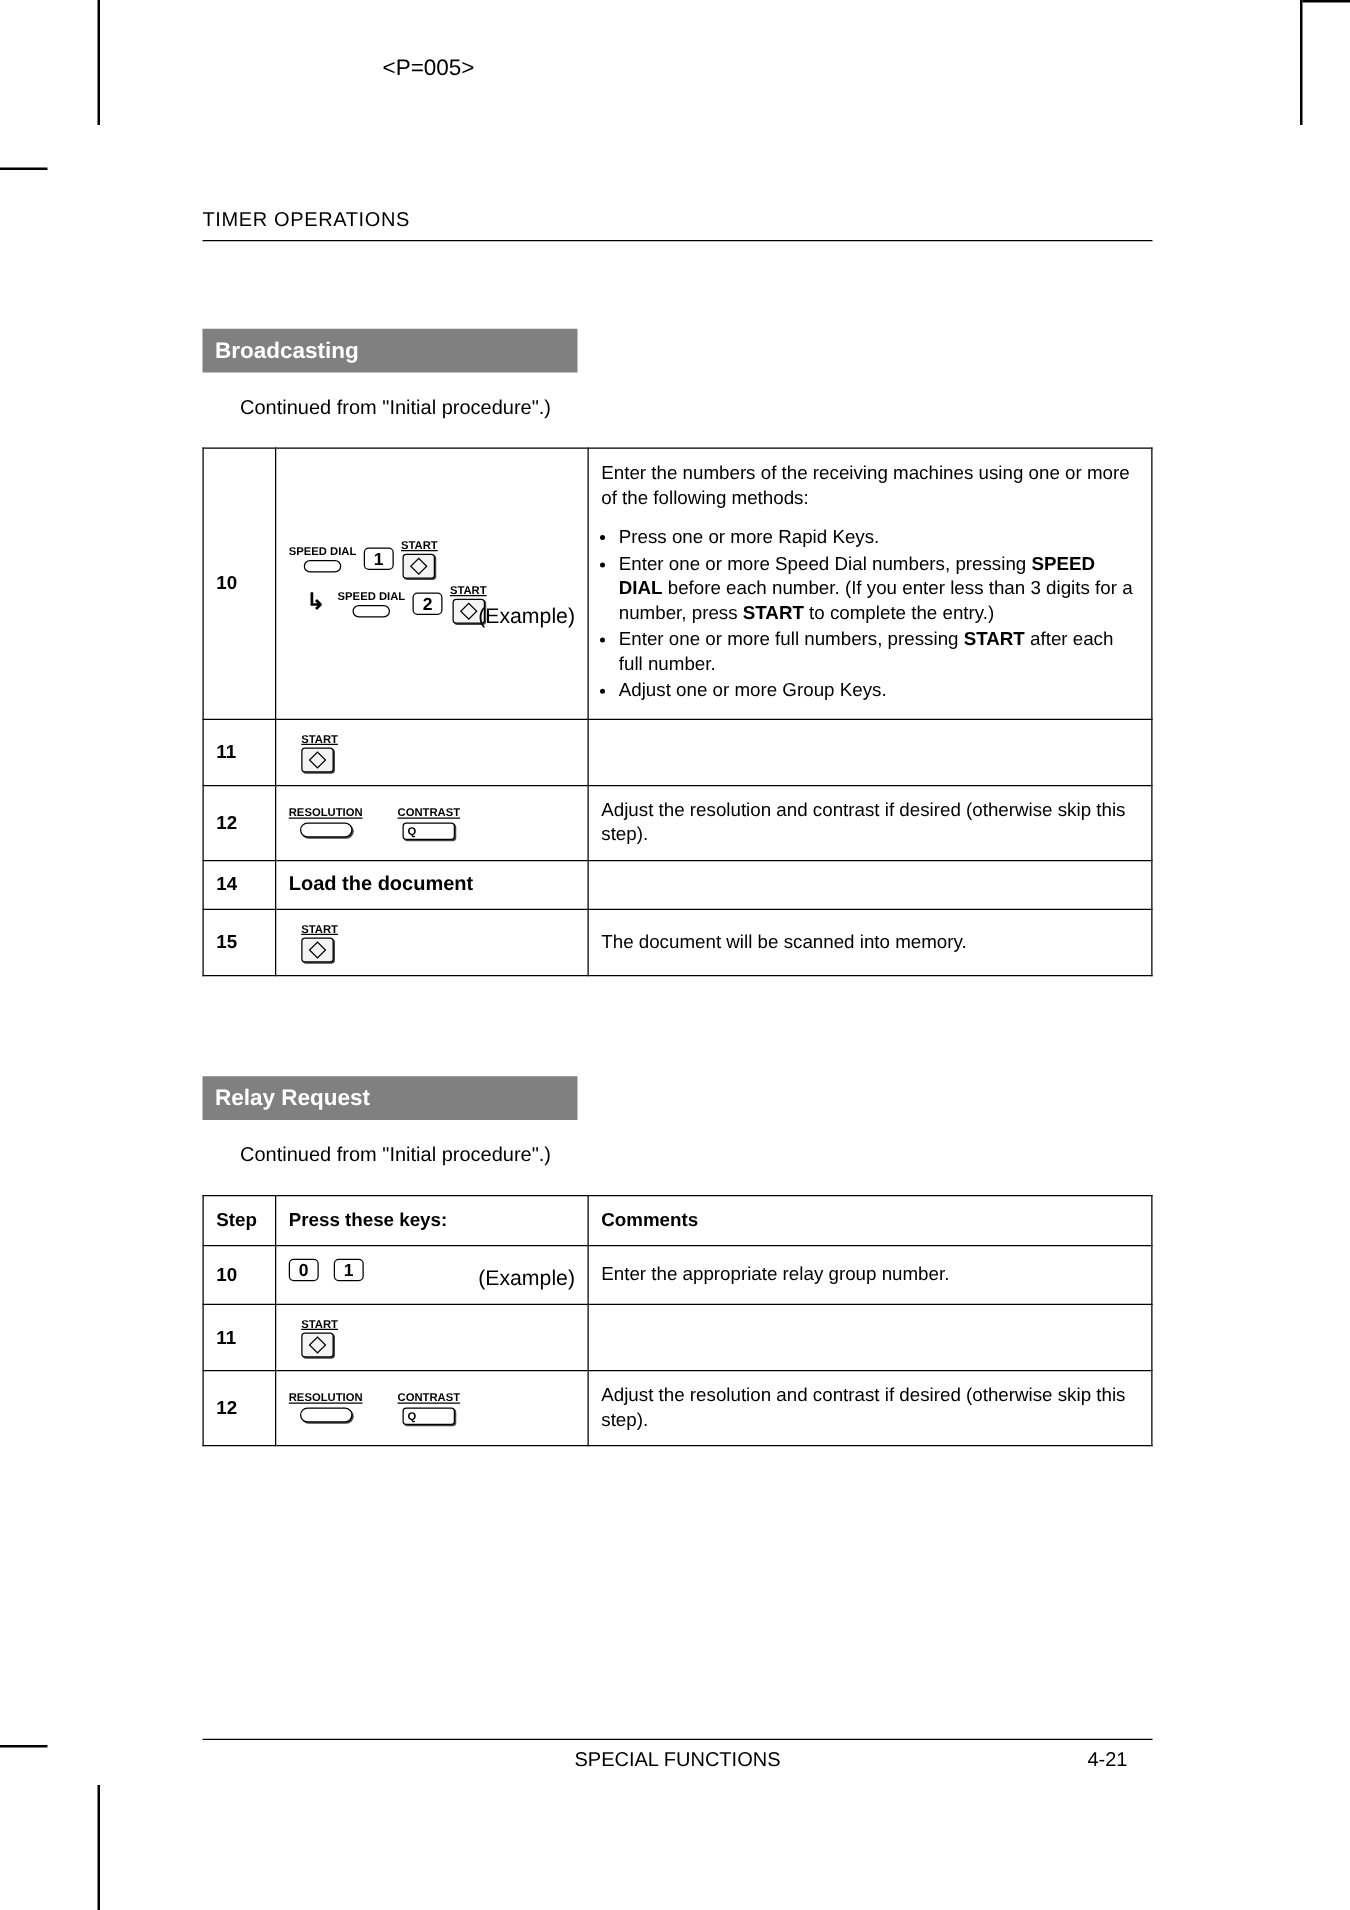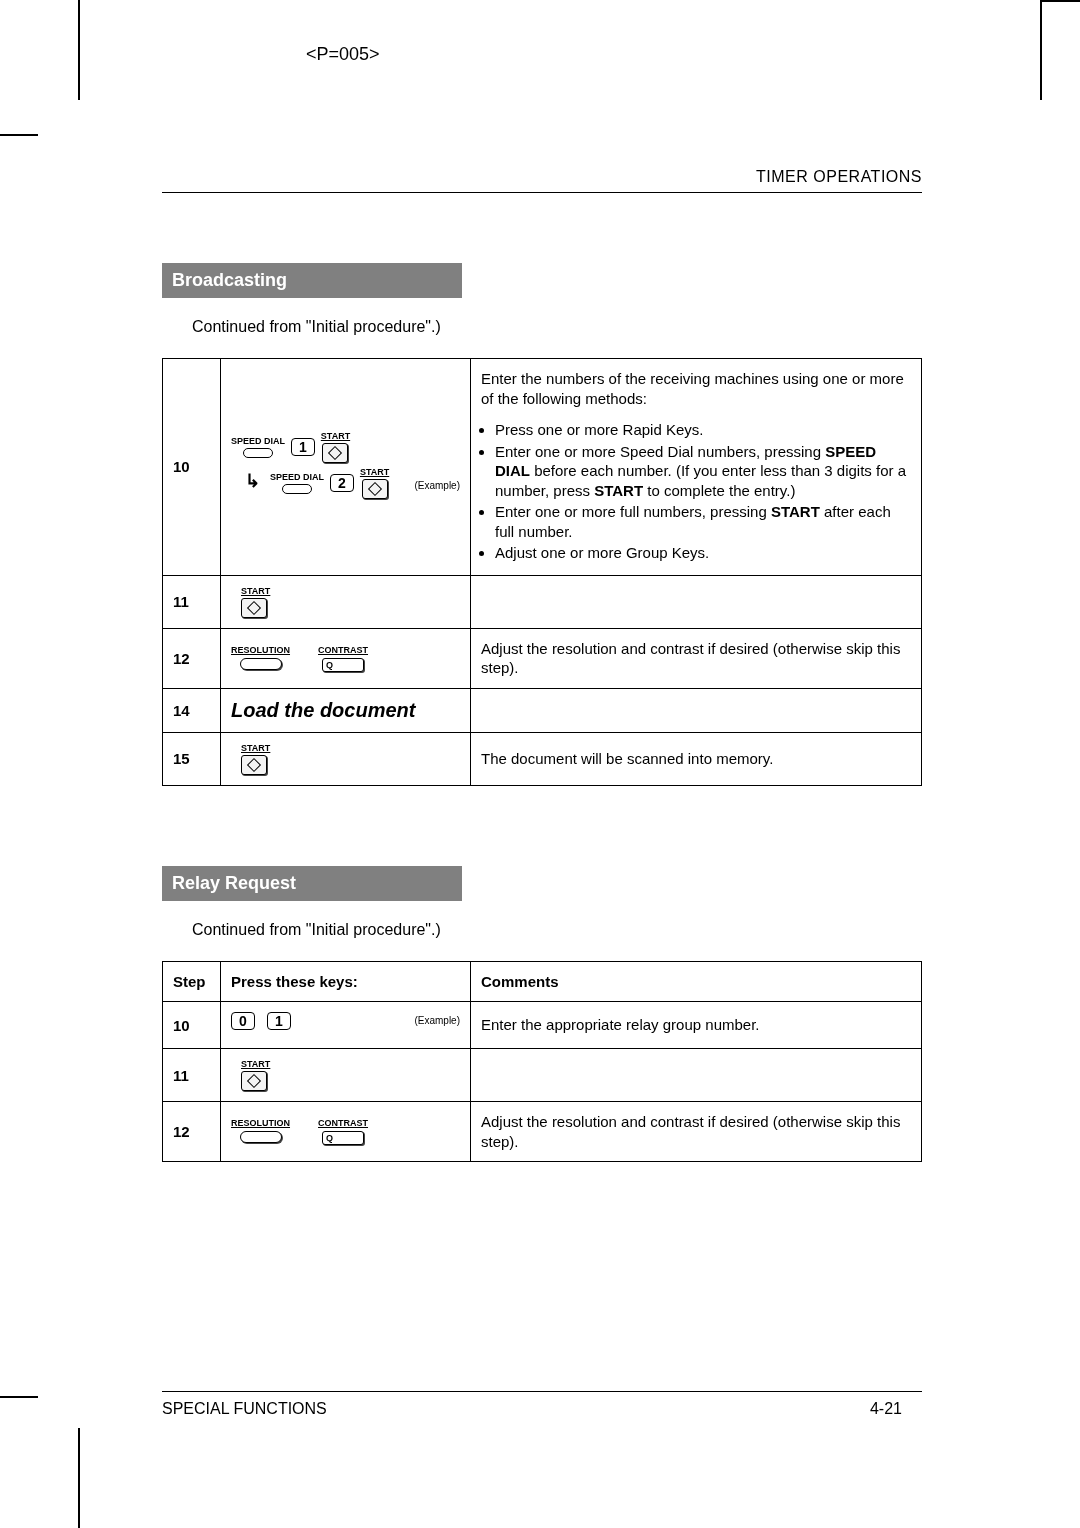--- a/index.html
+++ b/index.html
@@ -52,21 +52,21 @@
     top: 44px; left: 306px;
     font-size: 18px;
   }
   .page {
     position: absolute;
     top: 168px;
     left: 162px;
     width: 760px;
   }
   .rhead {
-    text-align: right;
+    text-align: left;
     font-size: 16px;
     letter-spacing: .5px;
     margin-bottom: 6px;
   }
   .rhead-rule {
     border-top: 1.5px solid #000;
     margin-bottom: 70px;
   }
   .section-bar {
     background: #808080;
@@ -160,38 +160,38 @@
     width:42px;height:12px;border:1.3px solid #000;border-radius:6px;background:#fff;
     box-shadow: 1px 1px 0 #444;
   }
   .con-btn{
     width:42px;height:14px;border:1.3px solid #000;border-radius:3px;
     display:flex;align-items:center;padding-left:3px;background:#fff;
     box-shadow: 1px 1px 0 #444;
   }
   .con-q{font-size:9px;font-weight:bold;}
   .bold { font-weight: bold; }
-  .load-doc { font-weight: bold; font-size: 20px; font-style: italic;}
+  .load-doc { font-weight: bold; font-size: 16px;}
   .footer {
     position: absolute;
     bottom: 0;
     left: 0; right:0;
     padding-top: 8px;
     border-top: 1.5px solid #000;
     display: flex;
-    justify-content: flex-start;
+    justify-content: center;
     font-size: 16px;
   }
   .footer .pnum {
     position: absolute;
     right: 20px;
   }
   .page-wrap { position: relative; height: 1250px;}
   .keyscol .cell-inner { position: relative; }
-  .ex-right { position:absolute; right:0; bottom:12px; font-size:10px;}
+  .ex-right { position:absolute; right:0; bottom:0; font-size:17px;}
   .step10keys { padding-bottom: 0; }
   .elbow { display:inline-block; font-size:18px; line-height:10px; margin-right:4px; transform: translateY(-2px);}
   .row-indent { margin-left: 14px;}
 </style>
 </head>
 <body>
 
 <div class="crop-top"></div>
 <div class="crop-right"></div>
 <div class="crop-right-vert"></div>

